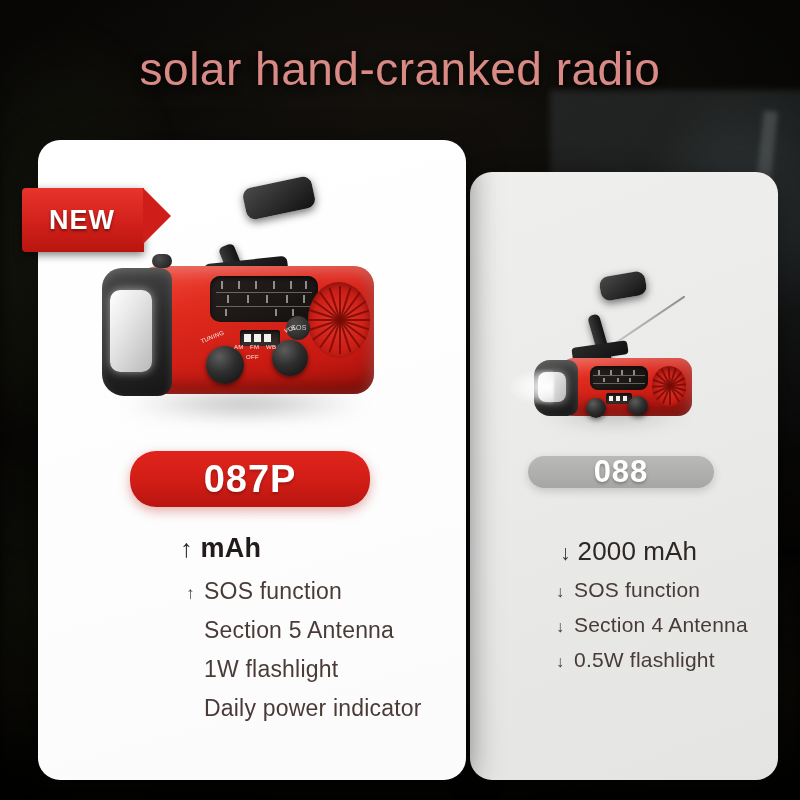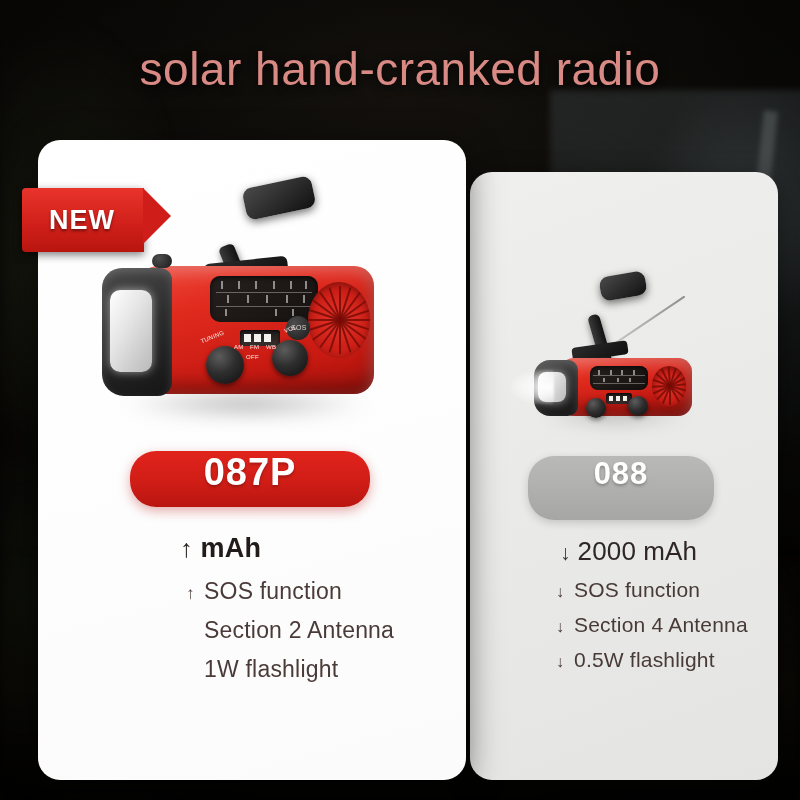--- a/index.html
+++ b/index.html
@@ -55,26 +55,26 @@
       box-shadow:0 3px 9px rgba(0,0,0,.5);
       display:flex;align-items:center;justify-content:center;}
   .ribbon:after{content:"";position:absolute;right:-27px;top:0;width:0;height:0;
       border-top:28px solid transparent;border-bottom:28px solid transparent;
       border-left:28px solid #cf1e19;}
   .ribbon span{color:#fff;font-size:27px;font-weight:bold;letter-spacing:1px;
       text-shadow:0 2px 3px rgba(0,0,0,.45);position:relative;z-index:2;
       margin-left:-2px;}
 
   
-  .pill{position:absolute;display:flex;align-items:flex-start;justify-content:center;
+  .pill{position:absolute;display:flex;align-items:center;justify-content:center;
       border-radius:26px;color:#fff;font-weight:bold;}
   .pill-087{left:130px;top:451px;width:240px;height:56px;
       background:linear-gradient(180deg,#e0241c 0%,#d01d16 55%,#b91510 100%);
       box-shadow:0 4px 12px rgba(180,20,15,.35);font-size:38px;letter-spacing:1px;}
-  .pill-088{left:528px;top:456px;width:186px;height:64px;
+  .pill-088{left:528px;top:456px;width:186px;height:32px;
       background:linear-gradient(180deg,#b9b9b7 0%,#afafad 55%,#a6a6a4 100%);
       box-shadow:0 3px 9px rgba(0,0,0,.16);font-size:31px;letter-spacing:1px;}
   .pill span{text-shadow:0 2px 3px rgba(0,0,0,.25);}
 
   
   .cap-left{position:absolute;left:180px;top:533px;display:flex;align-items:baseline;gap:8px;}
   .cap-left .arr{font-size:25px;color:#2b2422;font-weight:bold;line-height:1;}
   .cap-left .num{font-size:33px;color:#c9352c;font-weight:bold;letter-spacing:.5px;}
   .cap-left .unit{font-size:27px;color:#211b19;font-weight:bold;letter-spacing:.3px;}
 
@@ -322,19 +322,23 @@
   <span class="unit">mAh</span>
 </div>
 
 <div class="feats feats-left">
   <div class="feat">
     <span class="mk">↑</span>
     <span class="tx">SOS function</span>
   </div>
   <div class="feat">
     <span class="mk"></span>
-    <span class="tx">Section 2 Antenna</span>
+    <span class="tx">Section 5 Antenna</span>
   </div>
   <div class="feat">
     <span class="mk"></span>
     <span class="tx">1W flashlight</span>
   </div>
+  <div class="feat">
+    <span class="mk"></span>
+    <span class="tx">Daily power indicator</span>
+  </div>
 </div>
 
 </body></html>

